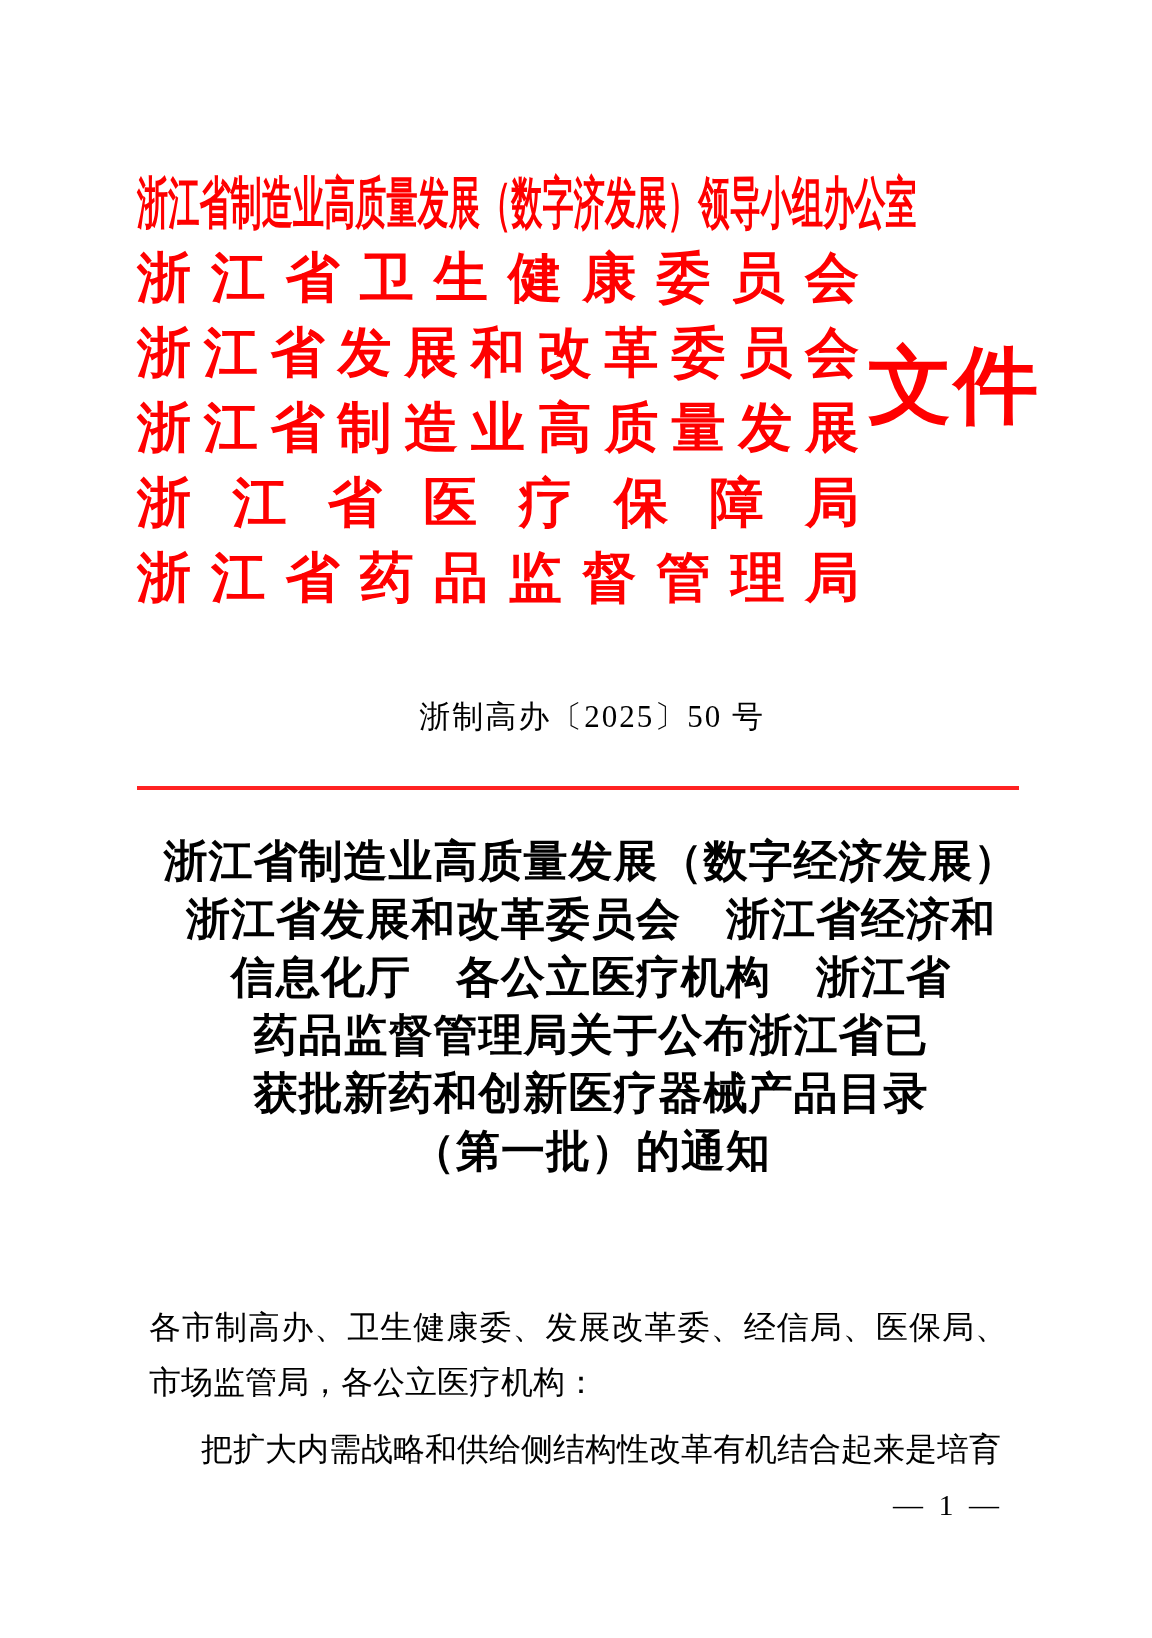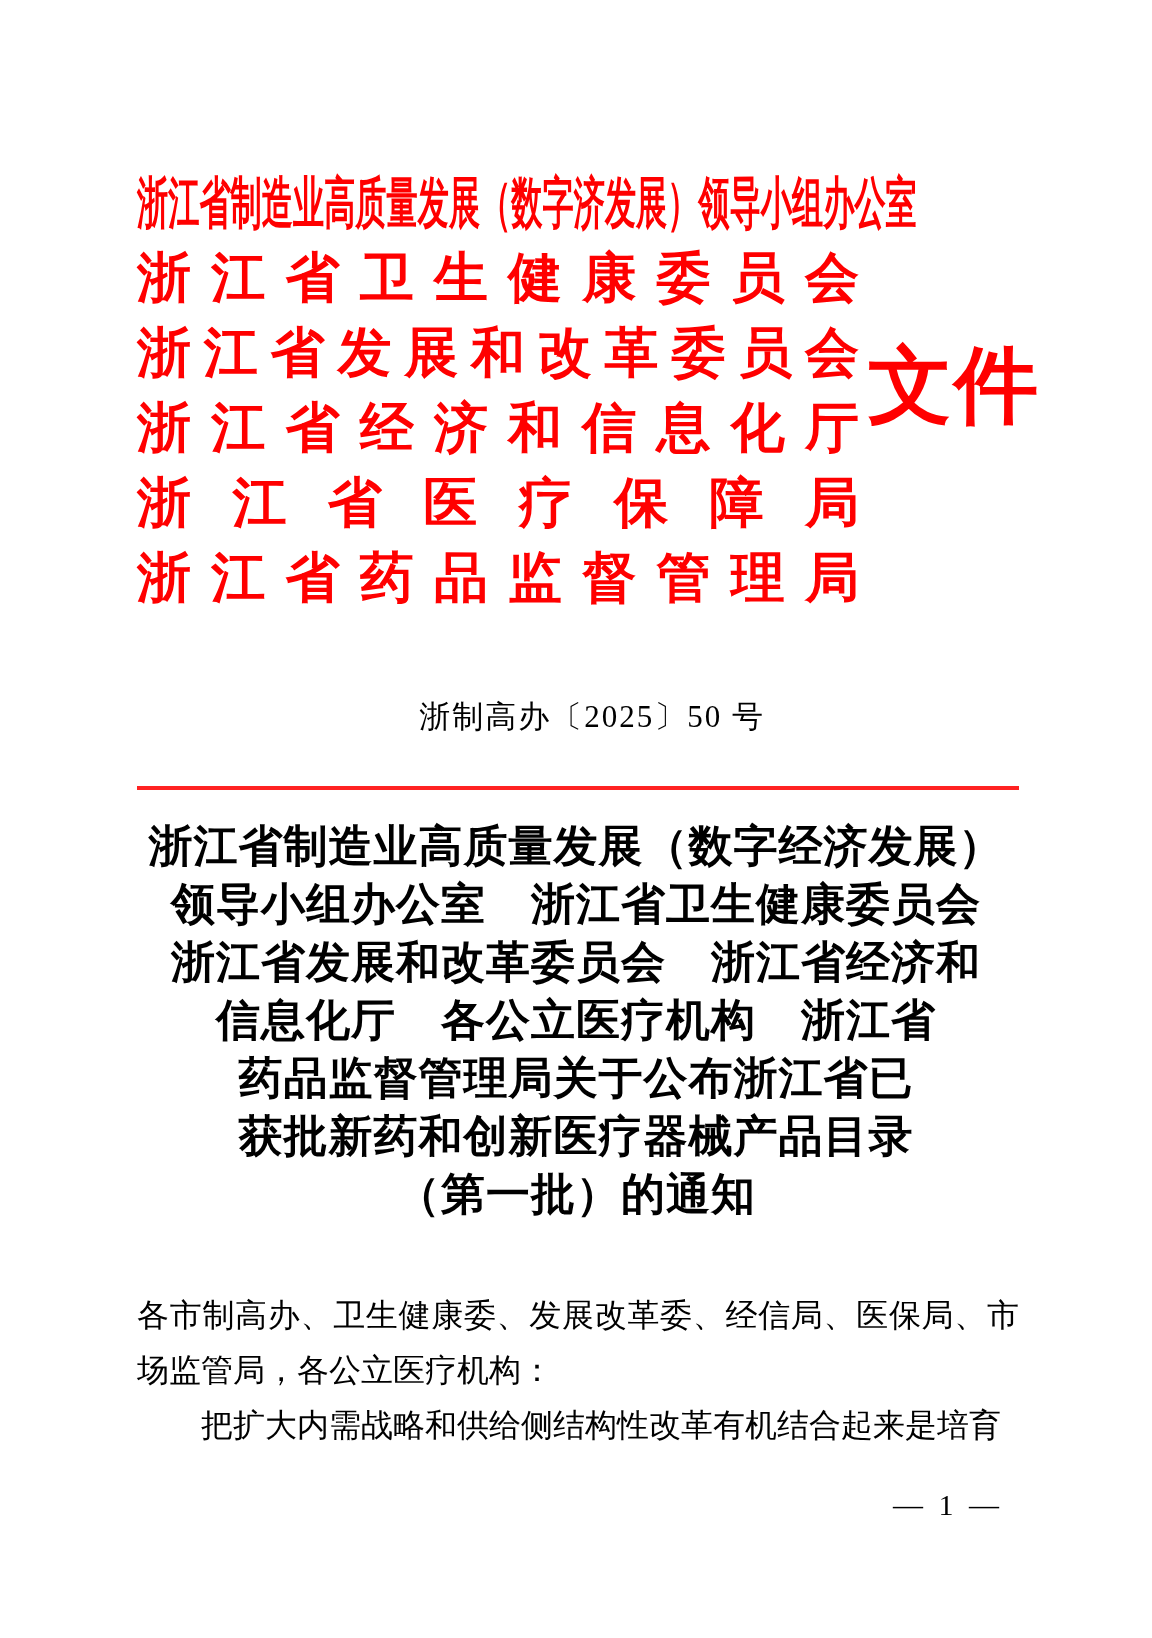--- a/index.html
+++ b/index.html
@@ -54,65 +54,64 @@
   }
   
   .red-divider{
     position:absolute;top:786px;left:137px;
     width:882px;height:4px;
     background:var(--divider-red);
   }
   
   .title{
     position:absolute;top:818px;left:96px;width:960px;
-    margin:0;
+    margin:15px;
     text-align:center;
     font-size:44px;line-height:58px;font-weight:700;
     letter-spacing:1px;
   }
   .title-line{display:block;}
   
   .body-sec{
     position:absolute;top:1288px;left:137px;width:882px;
     font-size:32px;line-height:55px;
   }
-  .salutation{margin:0;text-align:justify;}
+  .salutation{margin:12px;text-align:justify;}
   .para{margin:0;text-indent:2em;text-align:justify;}
   
   .page-number{
     position:absolute;top:1488px;right:149px;
     font-size:30px;letter-spacing:4px;
     white-space:nowrap;
   }
 </style>
 </head>
 <body>
 
 <div class="page">
 
   <header class="red-head">
     <div class="issuer issuer-compressed">
       <span class="squeeze">浙江省制造业高质量发展（数字济发展）领导小组办公室</span>
     </div>
     <div class="issuer">浙江省卫生健康委员会</div>
     <div class="issuer">浙江省发展和改革委员会</div>
-    <div class="issuer">浙江省经济和信息化厅</div>
+    <div class="issuer">浙江省制造业高质量发展</div>
     <div class="issuer">浙江省医疗保障局</div>
     <div class="issuer">浙江省药品监督管理局</div>
   </header>
 
   <div class="doc-marker">文件</div>
 
   <div class="doc-number">浙制高办〔2025〕50 号</div>
 
   <div class="red-divider"></div>
 
   <h1 class="title">
     <span class="title-line">浙江省制造业高质量发展（数字经济发展）</span>
-    <span class="title-line">领导小组办公室　浙江省卫生健康委员会</span>
     <span class="title-line">浙江省发展和改革委员会　浙江省经济和</span>
     <span class="title-line">信息化厅　各公立医疗机构　浙江省</span>
     <span class="title-line">药品监督管理局关于公布浙江省已</span>
     <span class="title-line">获批新药和创新医疗器械产品目录</span>
     <span class="title-line">（第一批）的通知</span>
   </h1>
 
   <section class="body-sec">
     <p class="salutation">各市制高办、卫生健康委、发展改革委、经信局、医保局、市场监管局，各公立医疗机构：</p>
     <p class="para">把扩大内需战略和供给侧结构性改革有机结合起来是培育</p>

